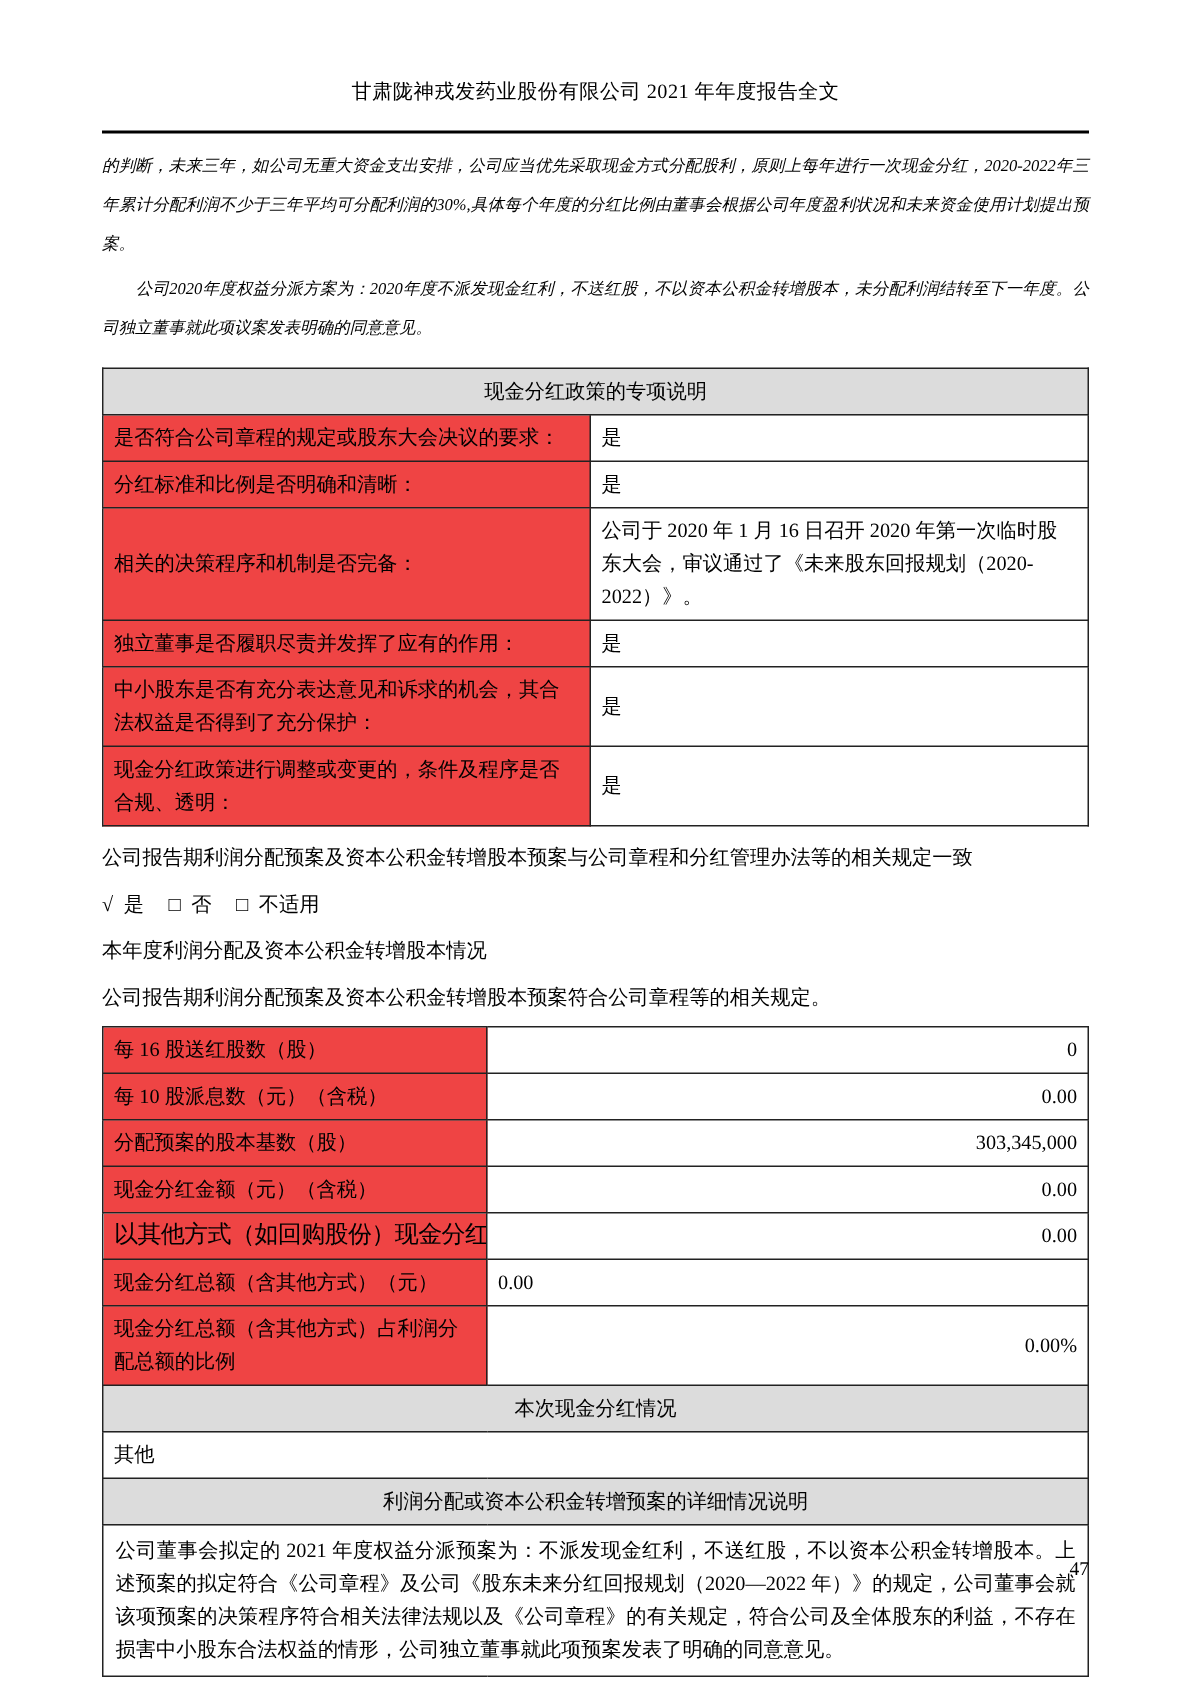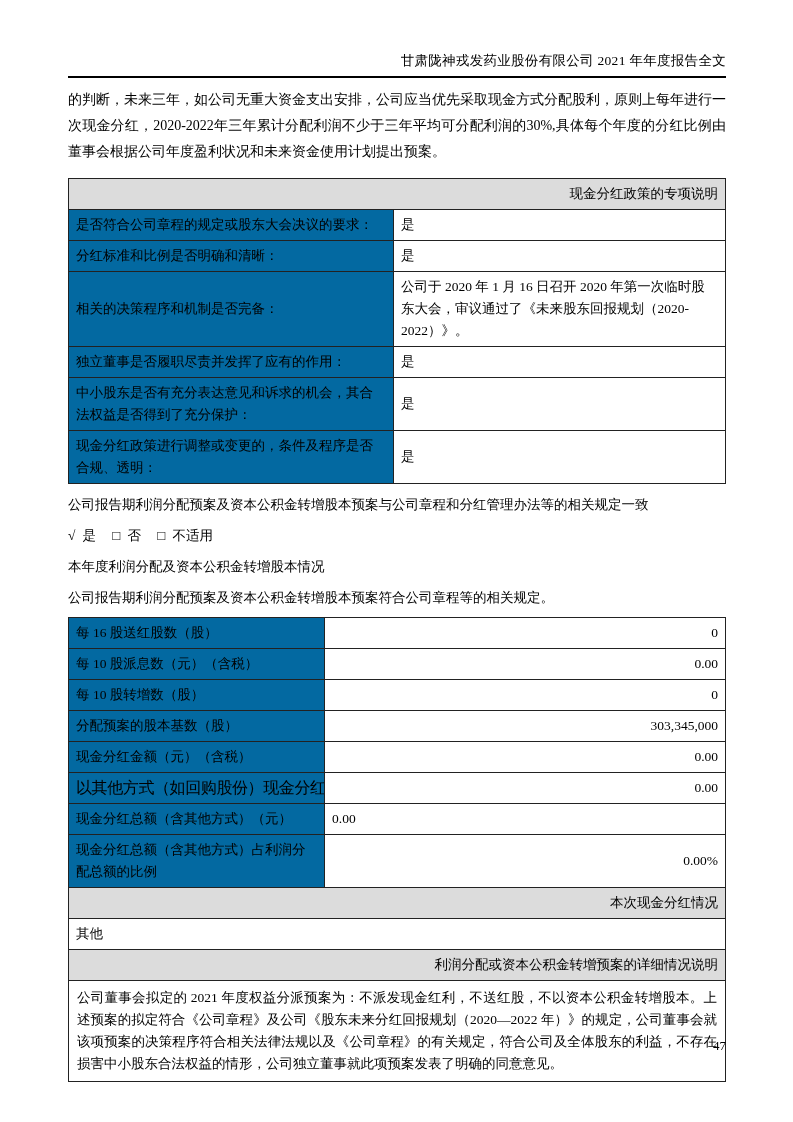--- a/index.html
+++ b/index.html
@@ -9,32 +9,33 @@
     font-family:"Liberation Serif","DejaVu Serif",serif;
     color:#000000;
     position:relative;
     overflow:hidden;
   }
   .page { position:relative; width:793px; height:1122px; background:#ffffff; }
   .content { margin:0 67px 0 68px; }
 
   .header {
     padding-top:52px;
-    padding-bottom:6px;
+    padding-bottom:17px;
     border-bottom:2px solid #000000;
-    text-align:right;
+    text-align:center;
     font-size:13.5px;
     letter-spacing:0.3px;
   }
 
   .para {
-    font-size:14px;
+    font-size:11px;
     line-height:26px;
     text-align:justify;
     text-justify:inter-ideograph;
+    font-style:italic;
   }
   .p1 { margin-top:9px; }
   .p2 { margin-top:4px; text-indent:2.05em; }
 
   table {
     border-collapse:collapse;
     width:658px;
     table-layout:fixed;
   }
   td {
@@ -44,23 +45,23 @@
     vertical-align:middle;
     font-size:13.5px;
   }
   .policy-table { margin-top:13px; }
   .policy-table col.c1 { width:325px; }
   .dist-table { margin-top:9px; }
   .dist-table col.c1 { width:256px; }
 
   .thead {
     background:#dcdcdc;
-    text-align:right;
+    text-align:center;
   }
-  .label-cell { background:#0369a1; }
+  .label-cell { background:#ef4444; }
   .val-right { text-align:right; }
   .val-left { text-align:left; }
   .tight { font-size:16px; letter-spacing:-0.4px; white-space:nowrap; overflow:hidden; }
 
   .line { font-size:13.5px; margin-top:11px; line-height:20px; }
   .checkline { font-size:13.5px; margin-top:11px; line-height:20px; }
   .checkline .opt { margin-right:13px; }
   .checkline .mark { margin-right:7px; }
 
   .detail-cell {
@@ -82,20 +83,21 @@
 
 <div class="page">
 
   <div class="content">
 
     <div class="header">
       <span>甘肃陇神戎发药业股份有限公司 2021 年年度报告全文</span>
     </div>
 
     <p class="para p1">的判断，未来三年，如公司无重大资金支出安排，公司应当优先采取现金方式分配股利，原则上每年进行一次现金分红，2020-2022年三年累计分配利润不少于三年平均可分配利润的30%,具体每个年度的分红比例由董事会根据公司年度盈利状况和未来资金使用计划提出预案。</p>
+    <p class="para p2">公司2020年度权益分派方案为：2020年度不派发现金红利，不送红股，不以资本公积金转增股本，未分配利润结转至下一年度。公司独立董事就此项议案发表明确的同意意见。</p>
 
     <table class="policy-table">
       <colgroup>
           <col class="c1">
           <col>
         </colgroup>
       <tbody>
         <tr>
           <td colspan="2" class="thead">现金分红政策的专项说明</td>
         </tr>
@@ -145,24 +147,20 @@
       <tbody>
         <tr>
           <td class="label-cell">每 16 股送红股数（股）</td>
           <td class="val-right">0</td>
         </tr>
         <tr>
           <td class="label-cell">每 10 股派息数（元）（含税）</td>
           <td class="val-right">0.00</td>
         </tr>
         <tr>
-          <td class="label-cell">每 10 股转增数（股）</td>
-          <td class="val-right">0</td>
-        </tr>
-        <tr>
           <td class="label-cell">分配预案的股本基数（股）</td>
           <td class="val-right">303,345,000</td>
         </tr>
         <tr>
           <td class="label-cell">现金分红金额（元）（含税）</td>
           <td class="val-right">0.00</td>
         </tr>
         <tr>
           <td class="label-cell tight">以其他方式（如回购股份）现金分红金额（元）</td>
           <td class="val-right">0.00</td>

